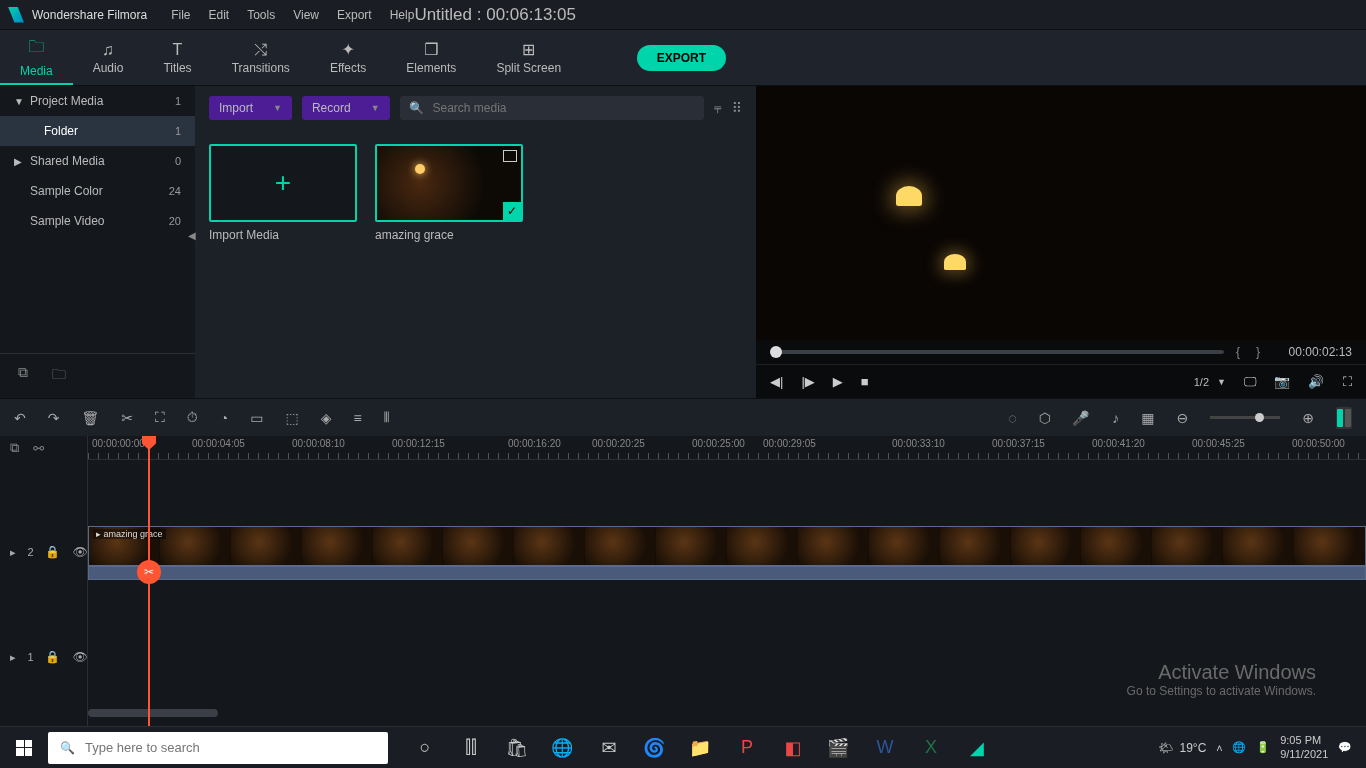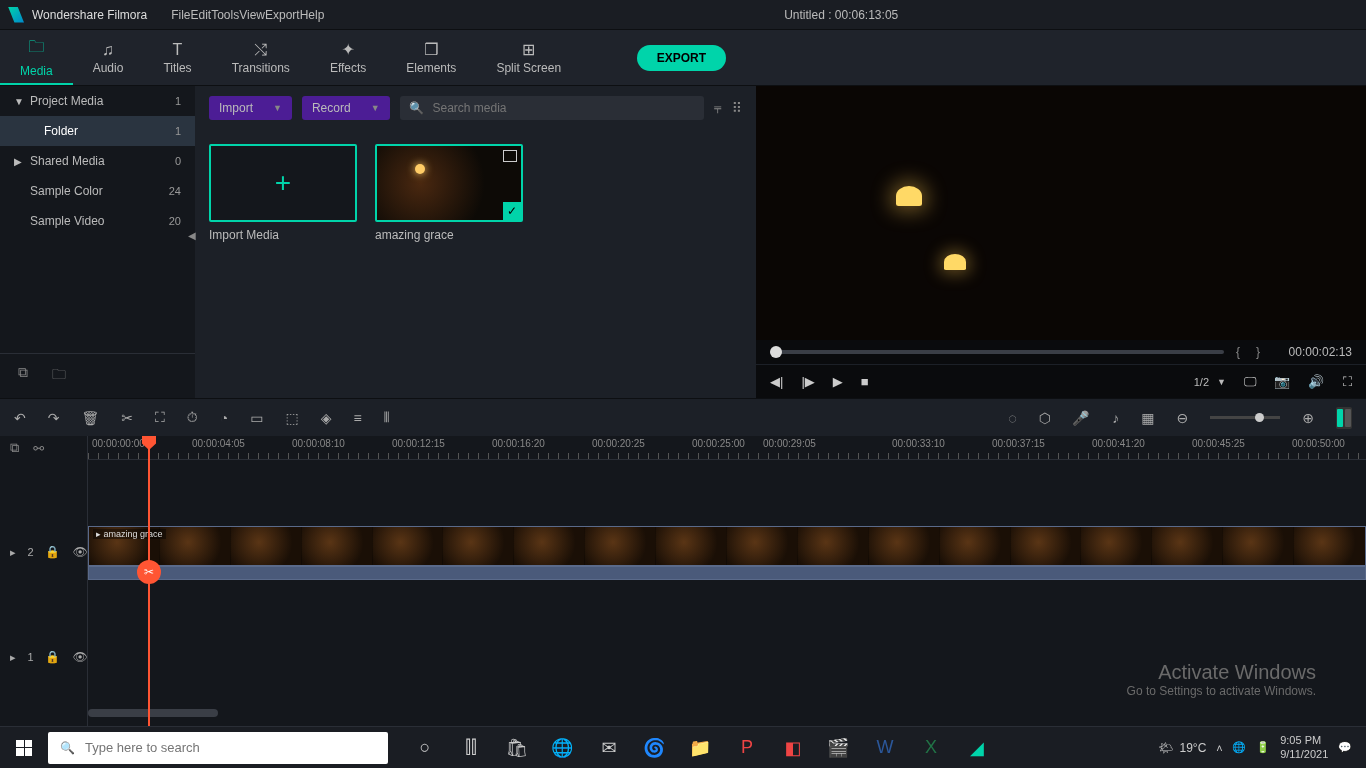--- a/index.html
+++ b/index.html
@@ -2,23 +2,23 @@
 <html><head>
 <meta charset="utf-8">
 <style>
 * { margin: 0; padding: 0; box-sizing: border-box; font-family: -apple-system, 'Segoe UI', Arial, sans-serif; }
 body { width: 1366px; height: 768px; background: #1a1d23; color: #ccc; overflow: hidden; font-size: 12px; position: relative; }
 
 
 .titlebar { height: 30px; background: #1a1d23; display: flex; align-items: center; padding: 0 8px; border-bottom: 1px solid #0d0f12; }
 .logo { width: 16px; height: 16px; background: linear-gradient(135deg, #00d4aa, #0088cc); clip-path: polygon(0 0, 60% 0, 100% 100%, 40% 100%); margin-right: 8px; }
 .app-name { color: #ddd; font-size: 12px; margin-right: 24px; }
-.menu-items { display: flex; }
+.menu-items { display: flex; gap: 18px; }
 .menu-item { color: #bbb; cursor: pointer; font-size: 12px; }
-.title-center { flex: 1; text-align: center; color: #bbb; font-size: 12px; }
+.title-center { flex: 1; text-align: left; color: #bbb; font-size: 17px; }
 .title-right { display: flex; align-items: center; gap: 10px; }
 .btn-purchase { border: 1px solid #e85a5a; color: #e85a5a; padding: 3px 18px; border-radius: 12px; font-size: 12px; cursor: pointer; }
 .btn-tutorials { border: 1px solid #00d4aa; color: #fff; background: rgba(0,212,170,0.15); padding: 3px 18px; border-radius: 12px; font-size: 12px; cursor: pointer; }
 .title-icon { width: 18px; height: 18px; color: #aaa; cursor: pointer; display: flex; align-items: center; justify-content: center; position: relative; }
 .notif-dot { position: absolute; top: -2px; right: -2px; width: 6px; height: 6px; background: #e85a5a; border-radius: 50%; }
 .win-ctrl { width: 28px; text-align: center; color: #aaa; cursor: pointer; font-size: 14px; }
 
 
 .tabs-row { height: 56px; background: #1f232b; display: flex; align-items: center; border-bottom: 1px solid #0d0f12; }
 .tab { display: flex; flex-direction: column; align-items: center; justify-content: center; padding: 0 20px; height: 100%; color: #bbb; cursor: pointer; gap: 2px; }
@@ -328,21 +328,21 @@
       <span class="ico">👁</span>
     </div>
   </div>
   <div class="tracks-area">
     <div class="ruler">
       <div class="ruler-ticks"></div>
       <span class="ruler-mark" style="left:4px">00:00:00:00</span>
       <span class="ruler-mark" style="left:104px">00:00:04:05</span>
       <span class="ruler-mark" style="left:204px">00:00:08:10</span>
       <span class="ruler-mark" style="left:304px">00:00:12:15</span>
-      <span class="ruler-mark" style="left:404px">00:00:16:20</span>
+      <span class="ruler-mark" style="left:420px">00:00:16:20</span>
       <span class="ruler-mark" style="left:504px">00:00:20:25</span>
       <span class="ruler-mark" style="left:604px">00:00:25:00</span>
       <span class="ruler-mark" style="left:675px">00:00:29:05</span>
       <span class="ruler-mark" style="left:804px">00:00:33:10</span>
       <span class="ruler-mark" style="left:904px">00:00:37:15</span>
       <span class="ruler-mark" style="left:1004px">00:00:41:20</span>
       <span class="ruler-mark" style="left:1104px">00:00:45:25</span>
       <span class="ruler-mark" style="left:1204px">00:00:50:00</span>
     </div>
     <div class="playhead-top"></div>

